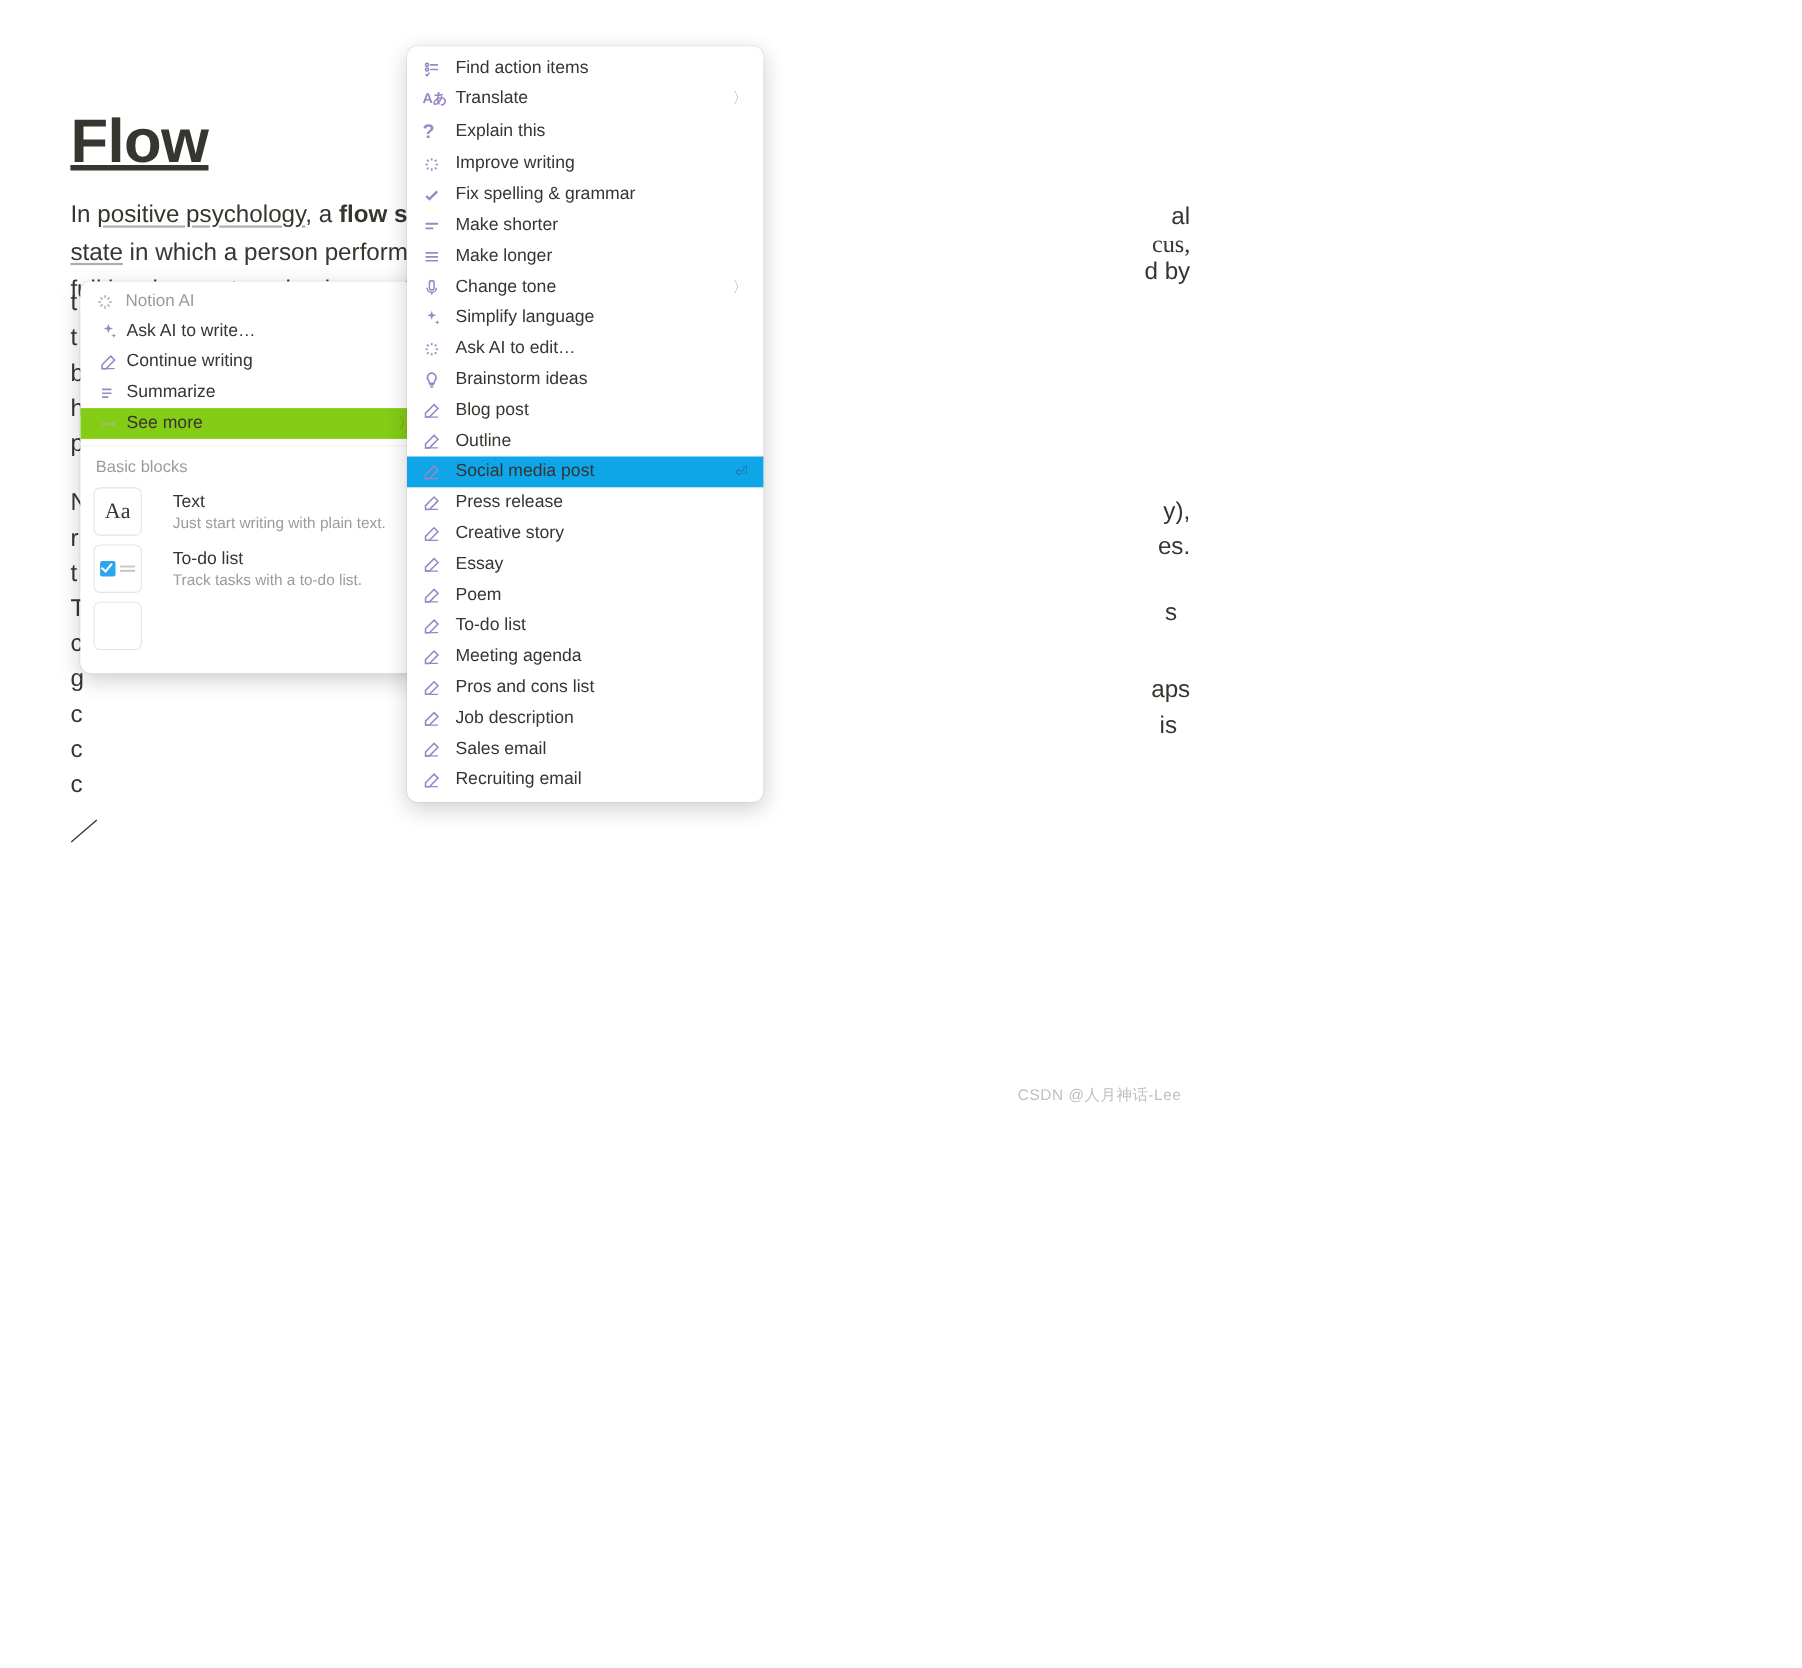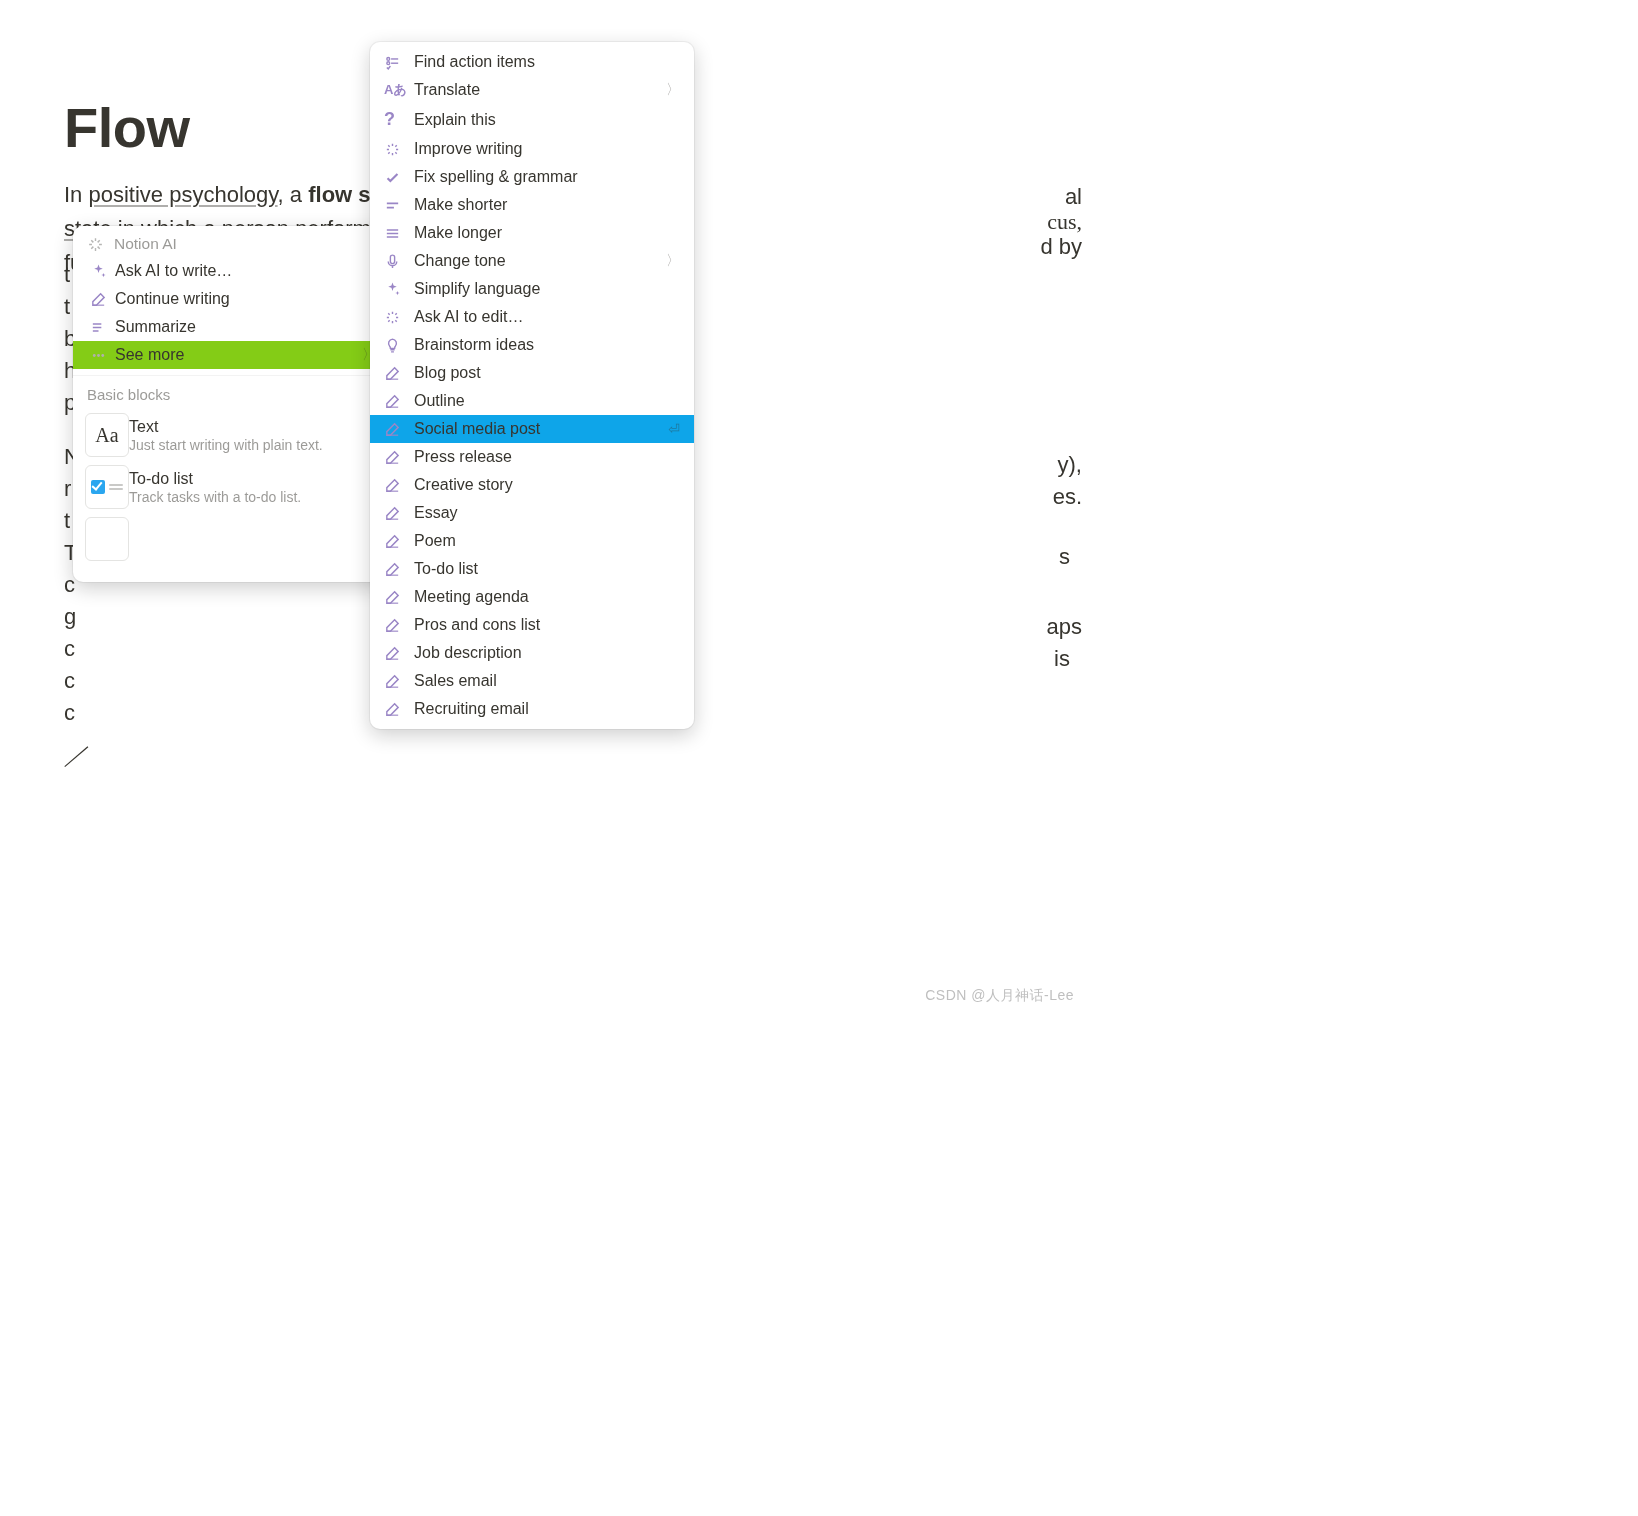--- a/index.html
+++ b/index.html
@@ -16,20 +16,21 @@
 
   
   .page {
     padding: 95px 64px 0 64px;
   }
   .page-title {
     font-size: 56px;
     font-weight: 800;
     margin: 0 0 18px 0;
     letter-spacing: -0.5px;
+    text-decoration: underline;
   }
   .body-text {
     font-size: 22px;
     line-height: 34px;
     color: #37352f;
   }
   .link {
     text-decoration: underline;
     text-decoration-color: rgba(55,53,47,.4);
     text-underline-offset: 3px;
@@ -47,21 +48,21 @@
   }
 
   
   .popover {
     position: absolute;
     background: #ffffff;
     border-radius: 10px;
     box-shadow: 0 0 0 1px rgba(15,15,15,.05), 0 6px 20px rgba(15,15,15,.2);
   }
   .left-pop {
-    top: 226px;
+    top: 256px;
     left: 73px;
     width: 317px;
     height: 356px;
     overflow: hidden;
   }
   .menu-header {
     display: flex; align-items: center;
     padding: 9px 14px 4px 14px;
     color: rgba(55,53,47,.5);
     font-size: 15.5px;
@@ -81,21 +82,21 @@
     color: rgba(55,53,47,.35);
     font-size: 14px;
   }
   .sep { height:1px; background: rgba(55,53,47,.06); margin: 6px 0 8px; }
   .section-label {
     padding: 2px 14px 6px;
     font-size: 15px;
     color: rgba(55,53,47,.5);
   }
   .block-row {
-    display:flex; gap:0; align-items:center;
+    display:flex; gap:28px; align-items:center;
     padding: 4px 12px;
   }
   .block-thumb {
     width: 44px; height: 44px;
     border: 1px solid #e4e4e2;
     border-radius: 6px;
     background:#fff;
     display:flex; align-items:center; justify-content:center;
     font-family: Georgia, 'Times New Roman', serif;
     font-size: 20px;

